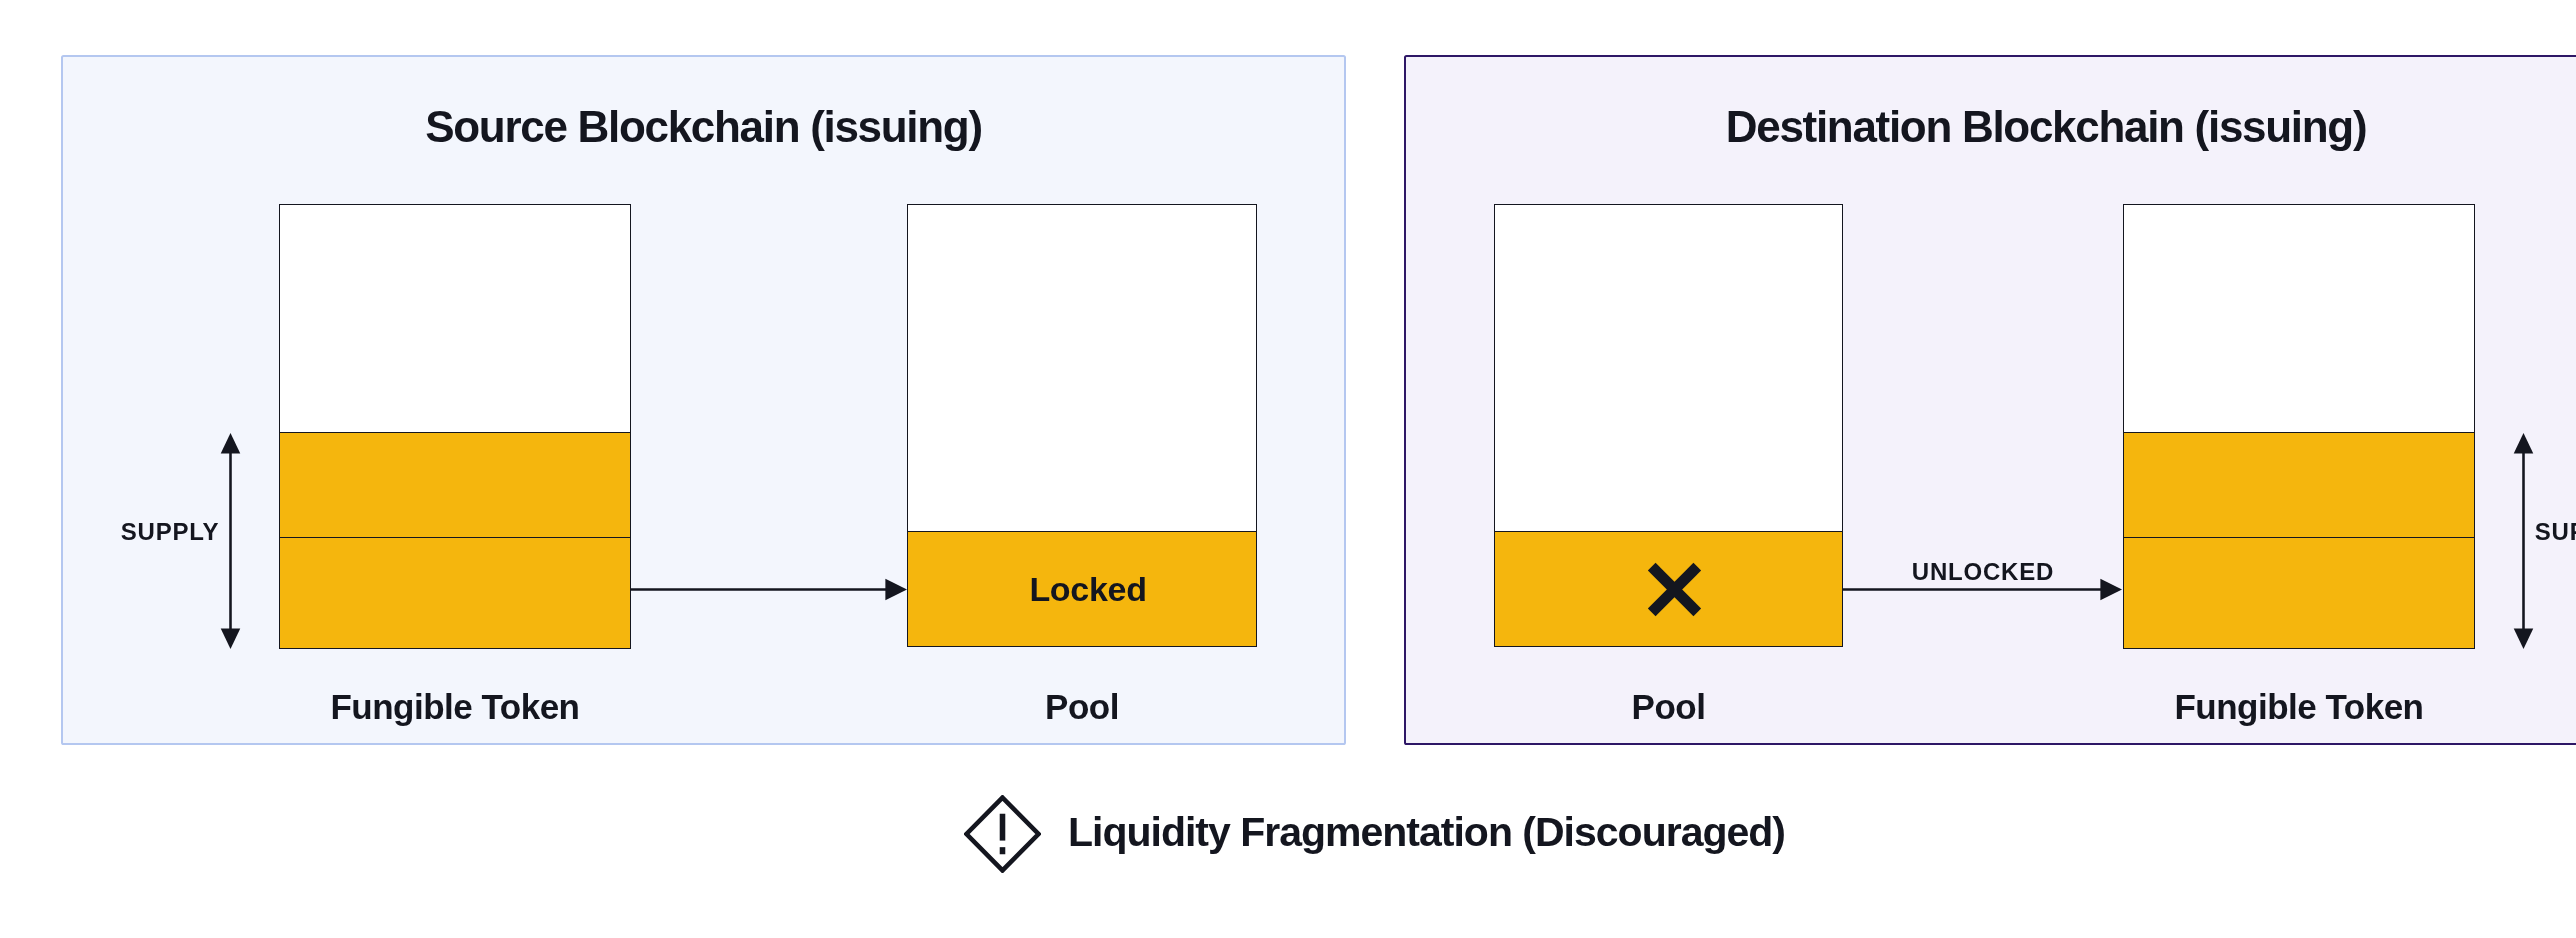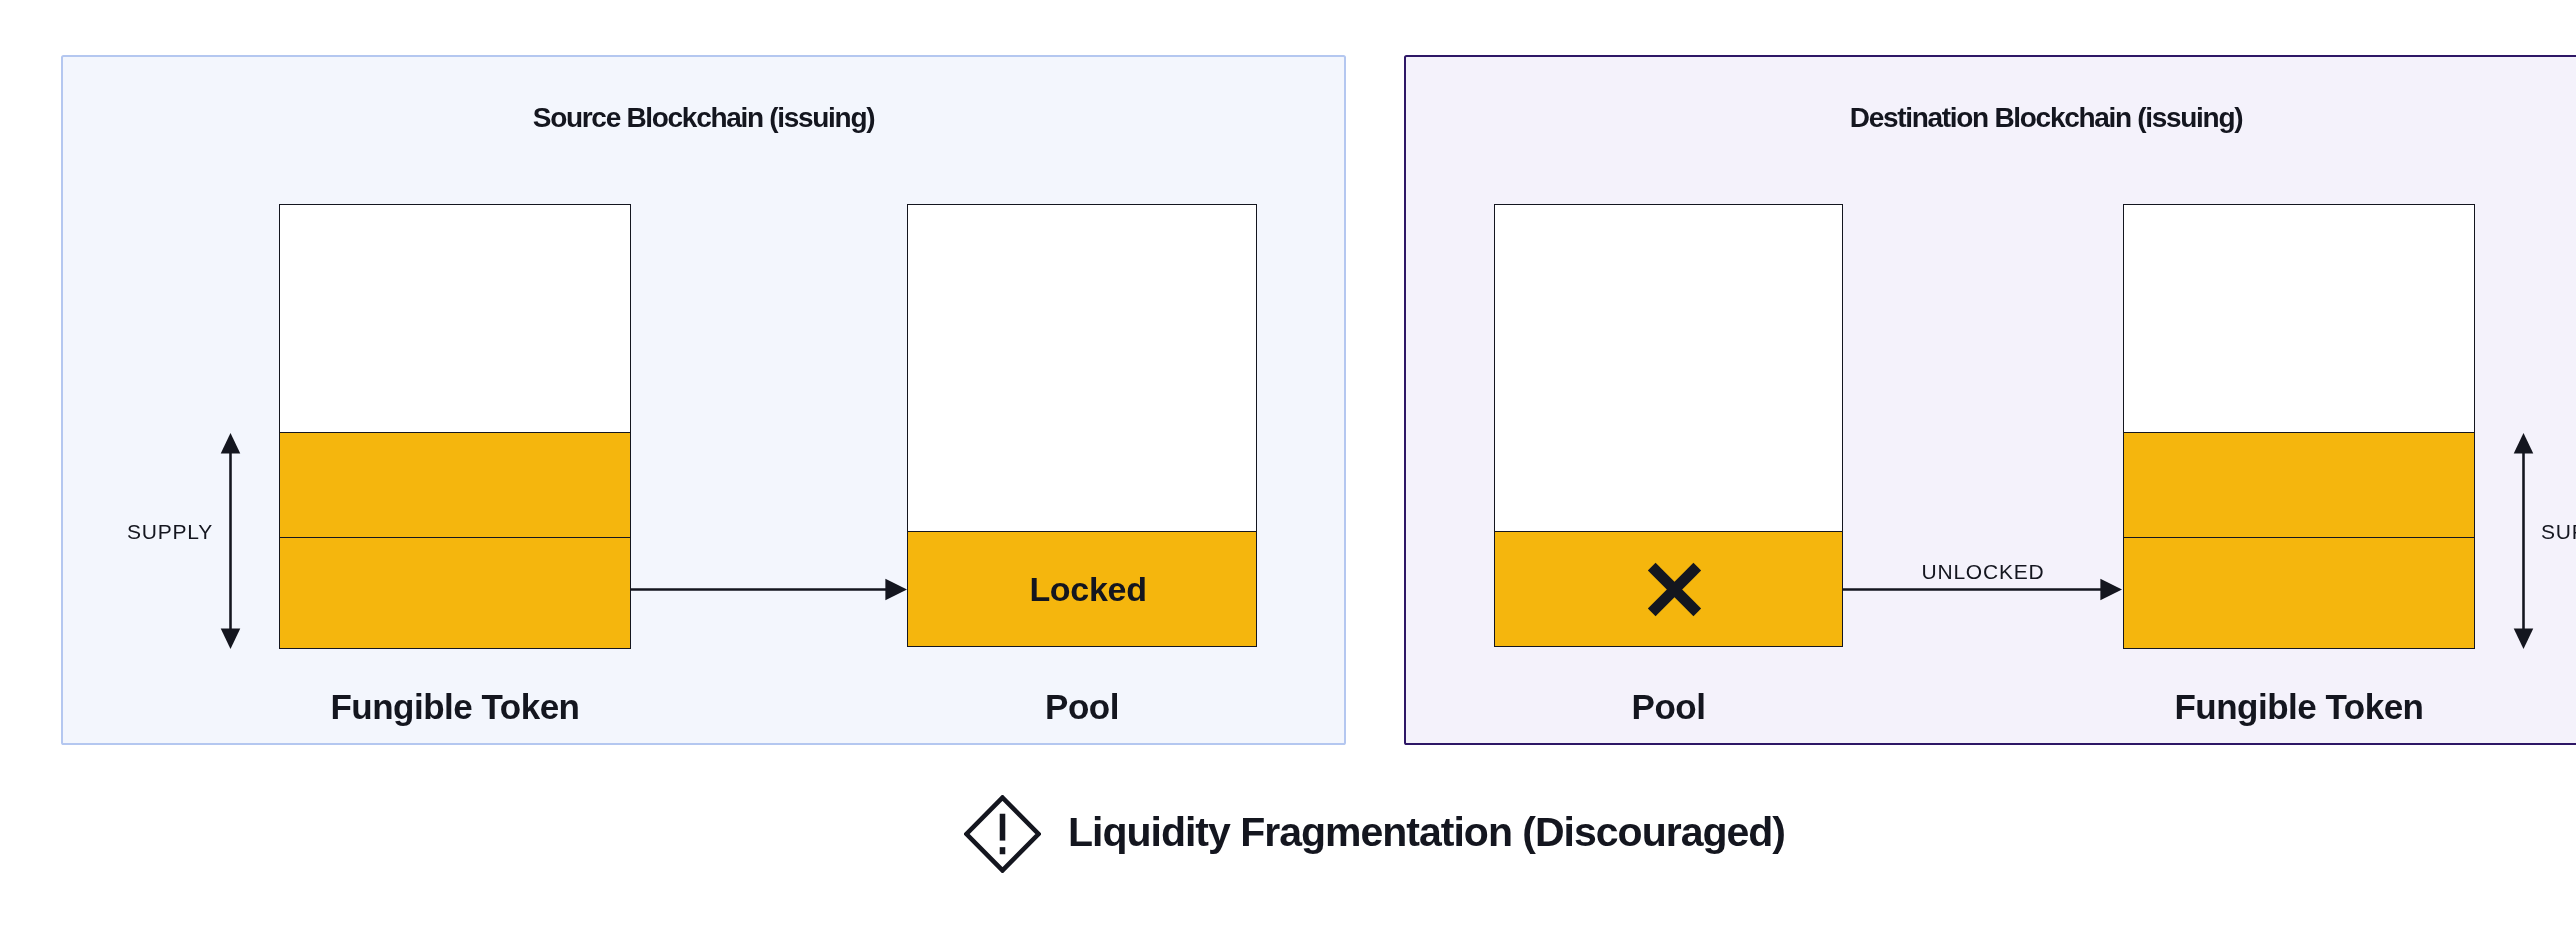--- a/index.html
+++ b/index.html
@@ -12,35 +12,35 @@
   }
   *{margin:0;padding:0;box-sizing:border-box;}
   body{background:#ffffff;font-family:"Liberation Sans","DejaVu Sans",sans-serif;color:var(--ink);}
   .canvas{position:relative;width:2749px;height:938px;background:#ffffff;overflow:hidden;}
 
   .panel{position:absolute;top:55px;height:690px;border-radius:2.6px;}
   .panel-source{left:61px;width:1285px;background:var(--source-panel-bg);border:2.1px solid var(--source-panel-border);}
   .panel-destination{left:1404px;width:1284px;background:var(--destination-panel-bg);border:2.6px solid var(--destination-panel-border);}
 
   .panel-title{position:absolute;top:45px;left:0;width:100%;text-align:center;
-    font-size:28px;font-weight:700;letter-spacing:-1.3px;color:var(--ink);line-height:1.15;}
+    font-size:44px;font-weight:700;letter-spacing:-1.3px;color:var(--ink);line-height:1.15;}
 
   .bar{position:absolute;border:1.5px solid var(--ink);background:#ffffff;display:flex;flex-direction:column;}
   .sec{width:100%;padding-left:12px;}
   .sec-white{background:#ffffff;}
   .sec-orange{background:var(--token-fill);border-top:1.5px solid var(--ink);}
   .sec-fill{flex:1 1 auto;}
   .sec-center{display:flex;align-items:center;justify-content:center;}
 
   .bar-label{position:absolute;top:617px;text-align:center;font-size:35px;font-weight:600;
     letter-spacing:-0.5px;line-height:41px;color:var(--ink);margin-top:12px;}
 
   .locked-label{font-size:34px;font-weight:600;letter-spacing:-0.3px;color:var(--ink);}
 
-  .smallcap{position:absolute;transform:translate(-50%,-50%);font-size:21px;font-weight:400;
+  .smallcap{position:absolute;transform:translate(-50%,-50%);font-size:24px;font-weight:700;
     letter-spacing:0.8px;color:var(--ink);white-space:nowrap;}
 
   .arrow-svg{position:absolute;display:block;}
 
   .caption{position:absolute;top:793px;left:0;width:100%;height:82px;
     display:flex;align-items:center;justify-content:center;gap:27px;}
   .caption-text{font-size:41px;font-weight:700;letter-spacing:-1px;color:var(--ink);padding-bottom:3.1px;}
 </style>
 </head>
 <body>

